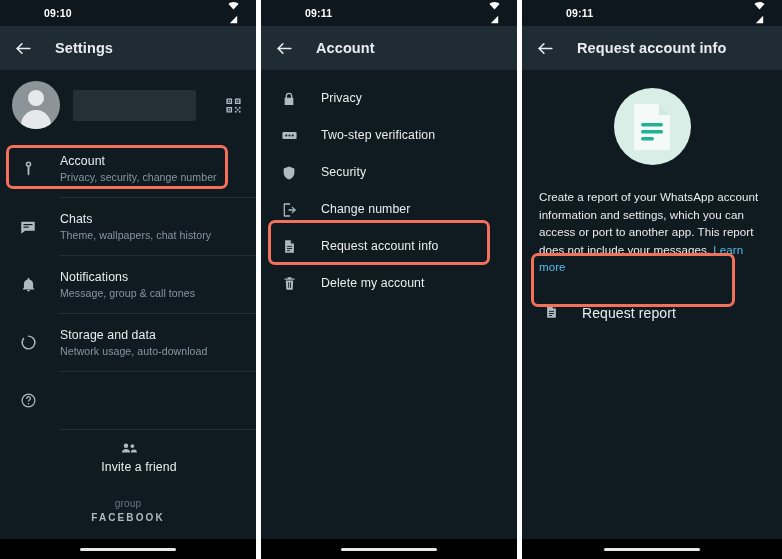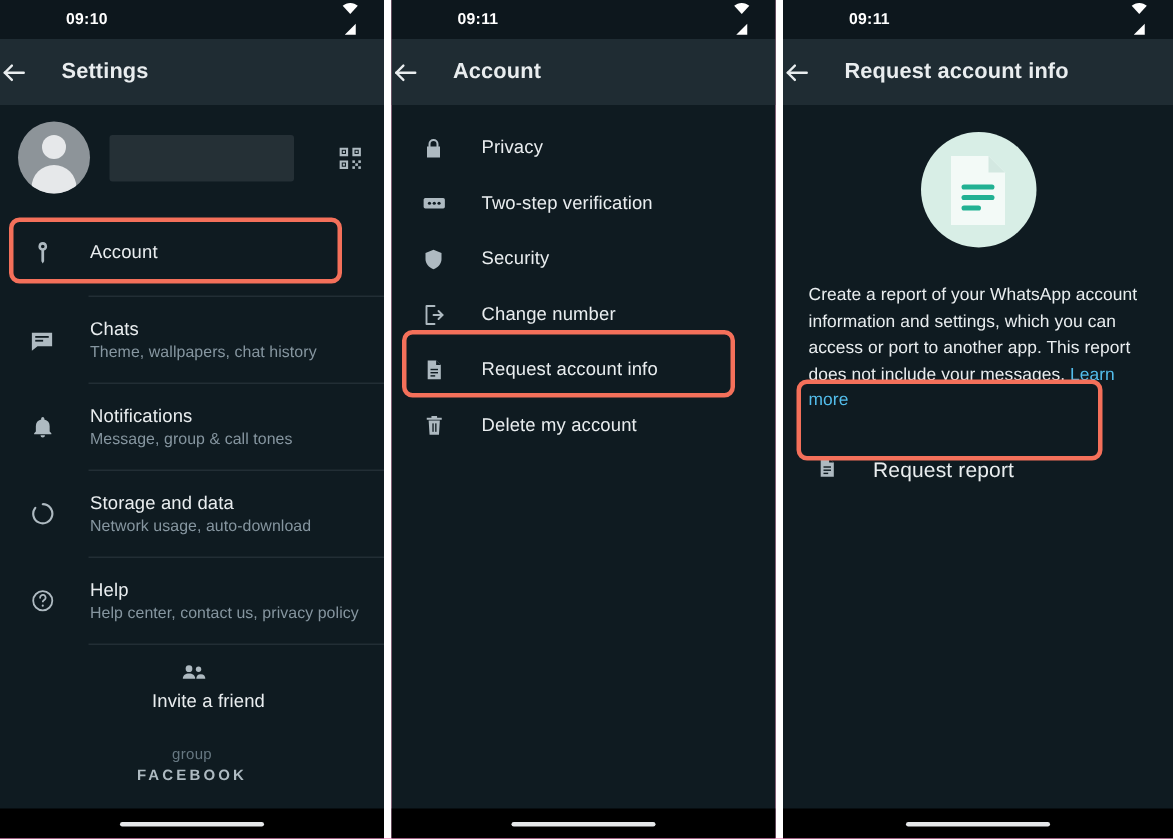--- a/index.html
+++ b/index.html
@@ -5,21 +5,21 @@
   * { box-sizing: border-box; margin: 0; padding: 0; }
   html, body {
     width: 782px; height: 559px;
     background: #ffffff;
     font-family: "Liberation Sans", sans-serif;
     overflow: hidden;
   }
   .stage {
     width: 782px; height: 559px;
     display: flex;
-    background: #ec4899;
+    background: #d946ef;
   }
   .panel {
     height: 559px;
     background: #0f1b21;
     display: flex;
     flex-direction: column;
     position: relative;
     overflow: hidden;
   }
   .p1 { width: 256px; }
@@ -58,20 +58,21 @@
     margin-left: 1px;
     letter-spacing: -.1px;
   }
 
   
   .appbar {
     height: 44px;
     background: #1f2c33;
     display: flex;
     align-items: center;
+    padding-left: 14px;
     flex: 0 0 44px;
   }
   .appbar .back { margin-right: 22px; cursor: pointer; line-height: 0; }
   .appbar .title {
     color: #e9edef;
     font-size: 14.5px;
     font-weight: bold;
     letter-spacing: .1px;
   }
 
@@ -304,20 +305,21 @@
     <div class="list">
 
       <div class="row row-2line">
         <span class="ricon">
           <svg width="17" height="17" viewBox="0 0 24 24" fill="#aebac1">
               <path d="M12 2a4 4 0 00-1.3 7.8V20l1.3 2 1.3-2V9.8A4 4 0 0012 2zm0 2.4a1.7 1.7 0 110 3.4 1.7 1.7 0 010-3.4z"></path>
             </svg>
         </span>
         <span class="rtext">
           <div class="rtitle">Account</div>
+          <div class="rsub">Privacy, security, change number</div>
         </span>
       </div>
 
       <div class="divider"></div>
 
       <div class="row row-2line">
         <span class="ricon">
           <svg width="18" height="18" viewBox="0 0 24 24" fill="#aebac1">
               <path d="M3 5h18v12H8l-5 4V5z"></path>
               <rect x="6" y="8" width="12" height="1.6" fill="#0f1b21"></rect>
@@ -360,24 +362,20 @@
 
       <div class="divider"></div>
 
       <div class="row row-2line">
         <span class="ricon">
           <svg width="17" height="17" viewBox="0 0 24 24" fill="none" stroke="#aebac1" stroke-width="1.7">
               <circle cx="12" cy="12" r="9"></circle>
               <path d="M9.5 9.2a2.6 2.6 0 115 .9c-.4 1.1-2 1.4-2.4 2.6" stroke-linecap="round"></path>
               <circle cx="12" cy="16.6" r="1" fill="#aebac1" stroke="none"></circle>
             </svg>
-        </span>
-        <span class="rtext">
-          <div class="rtitle">Help</div>
-          <div class="rsub">Help center, contact us, privacy policy</div>
         </span>
       </div>
 
       <div class="divider"></div>
 
       <div class="row invite-row">
         <span class="ricon">
           <svg width="18" height="18" viewBox="0 0 24 24" fill="#aebac1">
               <circle cx="8" cy="9" r="3"></circle>
               <circle cx="16.5" cy="9.5" r="2.4"></circle>

